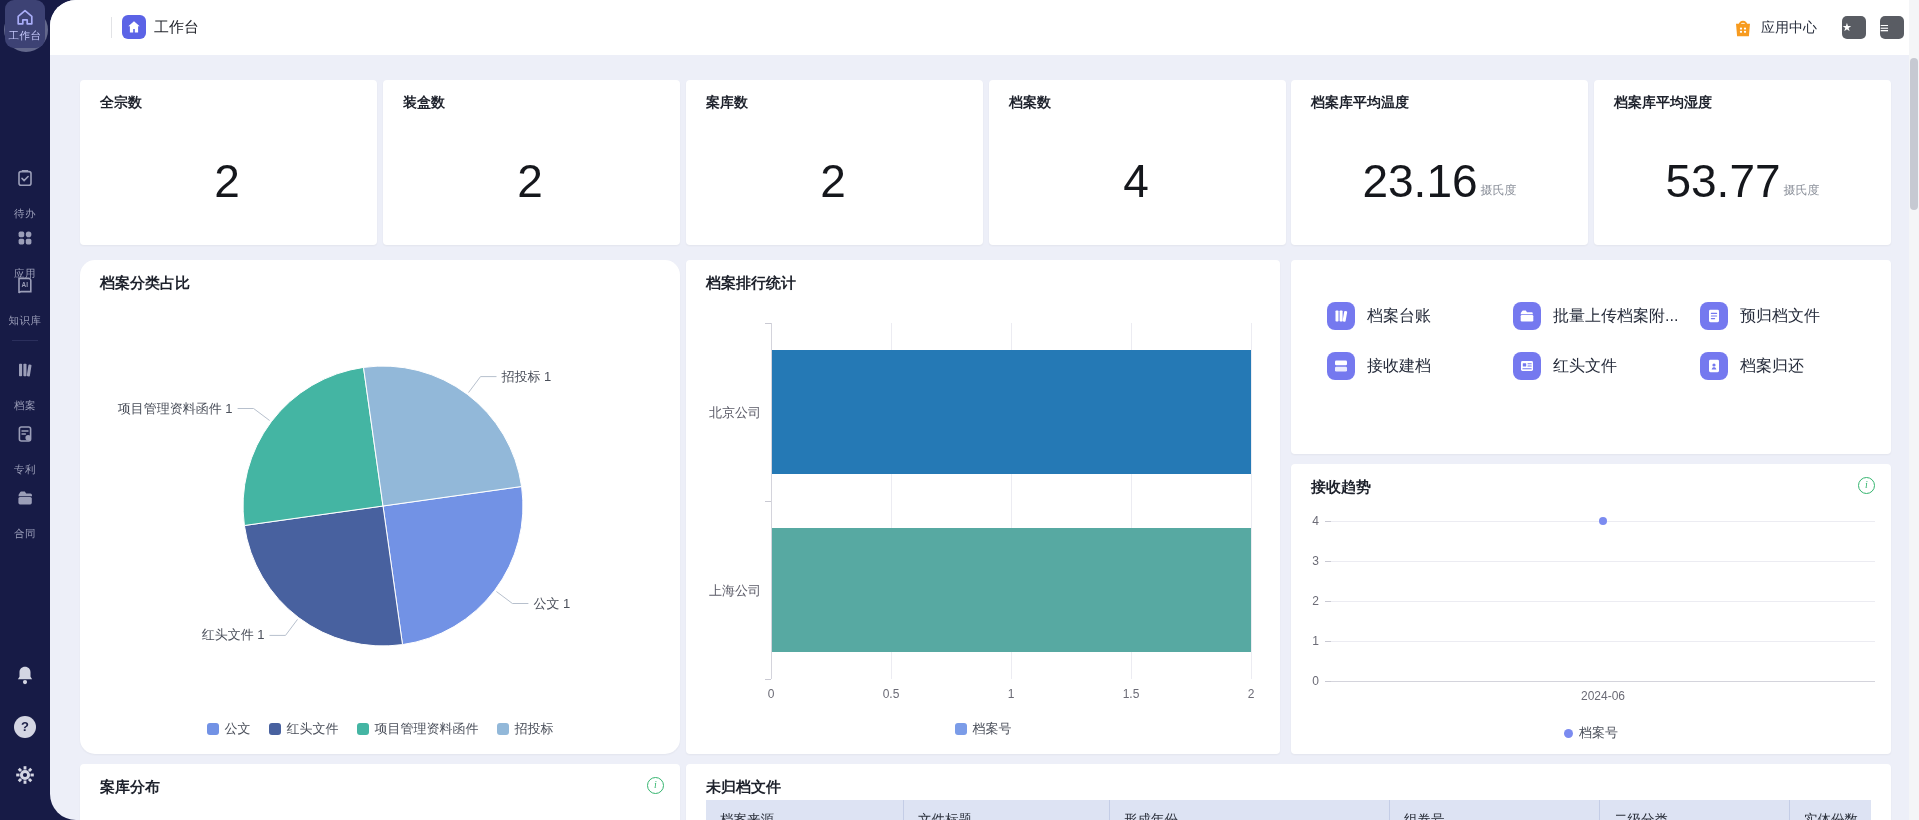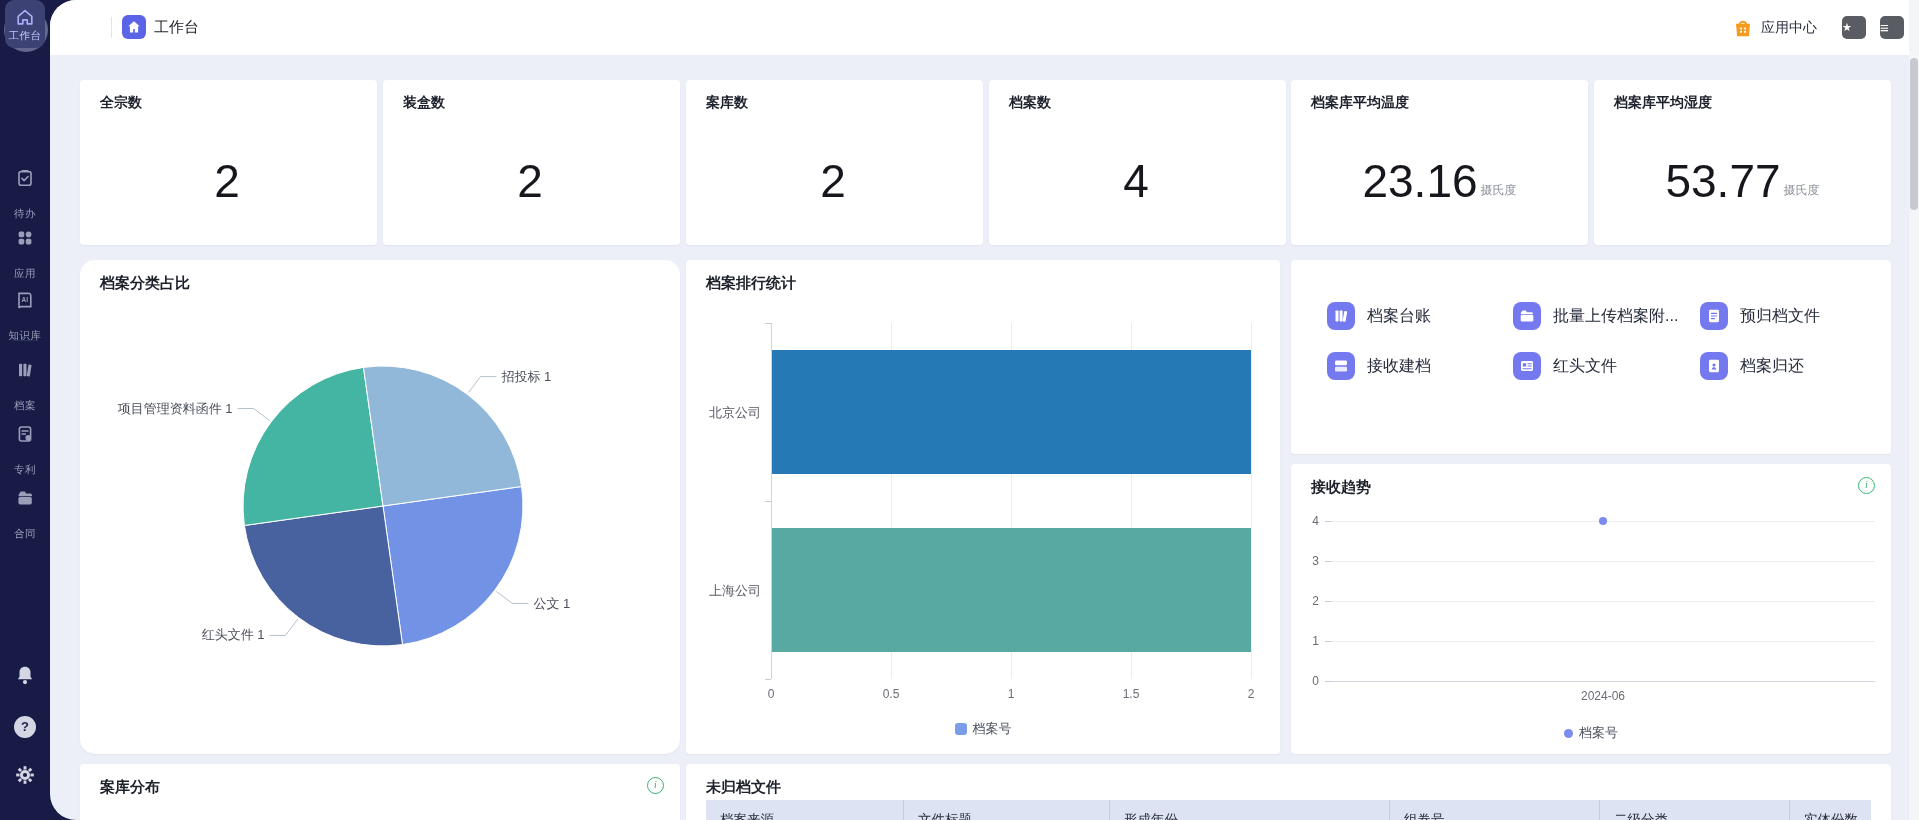--- a/index.html
+++ b/index.html
@@ -158,21 +158,21 @@
         <svg width="20" height="20" viewBox="0 0 20 20" fill="currentColor">
             <rect x="3.6" y="3.6" width="5.6" height="5.6" rx="1.6"></rect>
             <rect x="10.8" y="3.6" width="5.6" height="5.6" rx="2.8"></rect>
             <rect x="3.6" y="10.8" width="5.6" height="5.6" rx="1.6"></rect>
             <rect x="10.8" y="10.8" width="5.6" height="5.6" rx="1.6"></rect>
           </svg>
       </span>
       <span class="si-label">应用</span>
     </div>
 
-    <div class="side-item si-3" style="top:290px">
+    <div class="side-item si-3" style="top:275px">
       <span class="si-icon">
         <svg width="20" height="20" viewBox="0 0 20 20">
             <path d="M4 3.4h9.6a2.2 2.2 0 0 1 2.2 2.2v11H6.2A2.2 2.2 0 0 0 4 18z" fill="none" stroke="currentColor" stroke-width="1.6"></path>
             <text x="6.6" y="11.6" font-size="6.4" font-weight="bold" fill="currentColor" stroke="none">AI</text>
           </svg>
       </span>
       <span class="si-label">知识库</span>
     </div>
 
     <div class="side-divider"></div>
@@ -288,20 +288,38 @@
           <path d="M303,246 L322.5,384.6 A140,140 0 0 1 164.4,265.5 Z" fill="#48619f" stroke="#fff" stroke-width="1"></path>
           <polyline points="217.5,359.4 205.5,375.4 189.5,375.4" fill="none" stroke="#b7c0cd" stroke-width="1"></polyline>
           <text class="pie-label" x="184.5" y="379.4" text-anchor="end">红头文件 1</text>
           <path d="M303,246 L164.4,265.5 A140,140 0 0 1 283.5,107.4 Z" fill="#44b5a3" stroke="#fff" stroke-width="1"></path>
           <polyline points="189.6,160.5 173.6,148.5 157.6,148.5" fill="none" stroke="#b7c0cd" stroke-width="1"></polyline>
           <text class="pie-label" x="152.6" y="152.5" text-anchor="end">项目管理资料函件 1</text>
           <path d="M303,246 L283.5,107.4 A140,140 0 0 1 441.6,226.5 Z" fill="#92b8d9" stroke="#fff" stroke-width="1"></path>
           <polyline points="388.5,132.6 400.5,116.6 416.5,116.6" fill="none" stroke="#b7c0cd" stroke-width="1"></polyline>
           <text class="pie-label" x="421.5" y="120.6" text-anchor="start">招投标 1</text>
         </svg></div>
+    <div class="chart-legend" id="pie-legend" style="bottom:16px">
+        <div class="legend-item">
+          <div class="legend-swatch" style="background: rgb(114, 146, 229);"></div>
+          <span>公文</span>
+        </div>
+        <div class="legend-item">
+          <div class="legend-swatch" style="background: rgb(72, 97, 159);"></div>
+          <span>红头文件</span>
+        </div>
+        <div class="legend-item">
+          <div class="legend-swatch" style="background: rgb(68, 181, 163);"></div>
+          <span>项目管理资料函件</span>
+        </div>
+        <div class="legend-item">
+          <div class="legend-swatch" style="background: rgb(146, 184, 217);"></div>
+          <span>招投标</span>
+        </div>
+      </div>
   </div>
 
   <div class="card" id="bar-card">
     <div class="card-title">档案排行统计</div>
     <div class="chart-area" id="bar-chart">
         <div class="vgrid axis-line" style="left: 85px; top: 63px; width: 1px; height: 356px;"></div>
         <div class="tick-label" style="left: 70px; top: 427px; width: 30px; text-align: center;">0</div>
         <div class="vgrid" style="left: 205px; top: 63px; width: 1px; height: 356px;"></div>
         <div class="tick-label" style="left: 190px; top: 427px; width: 30px; text-align: center;">0.5</div>
         <div class="vgrid" style="left: 325px; top: 63px; width: 1px; height: 356px;"></div>

